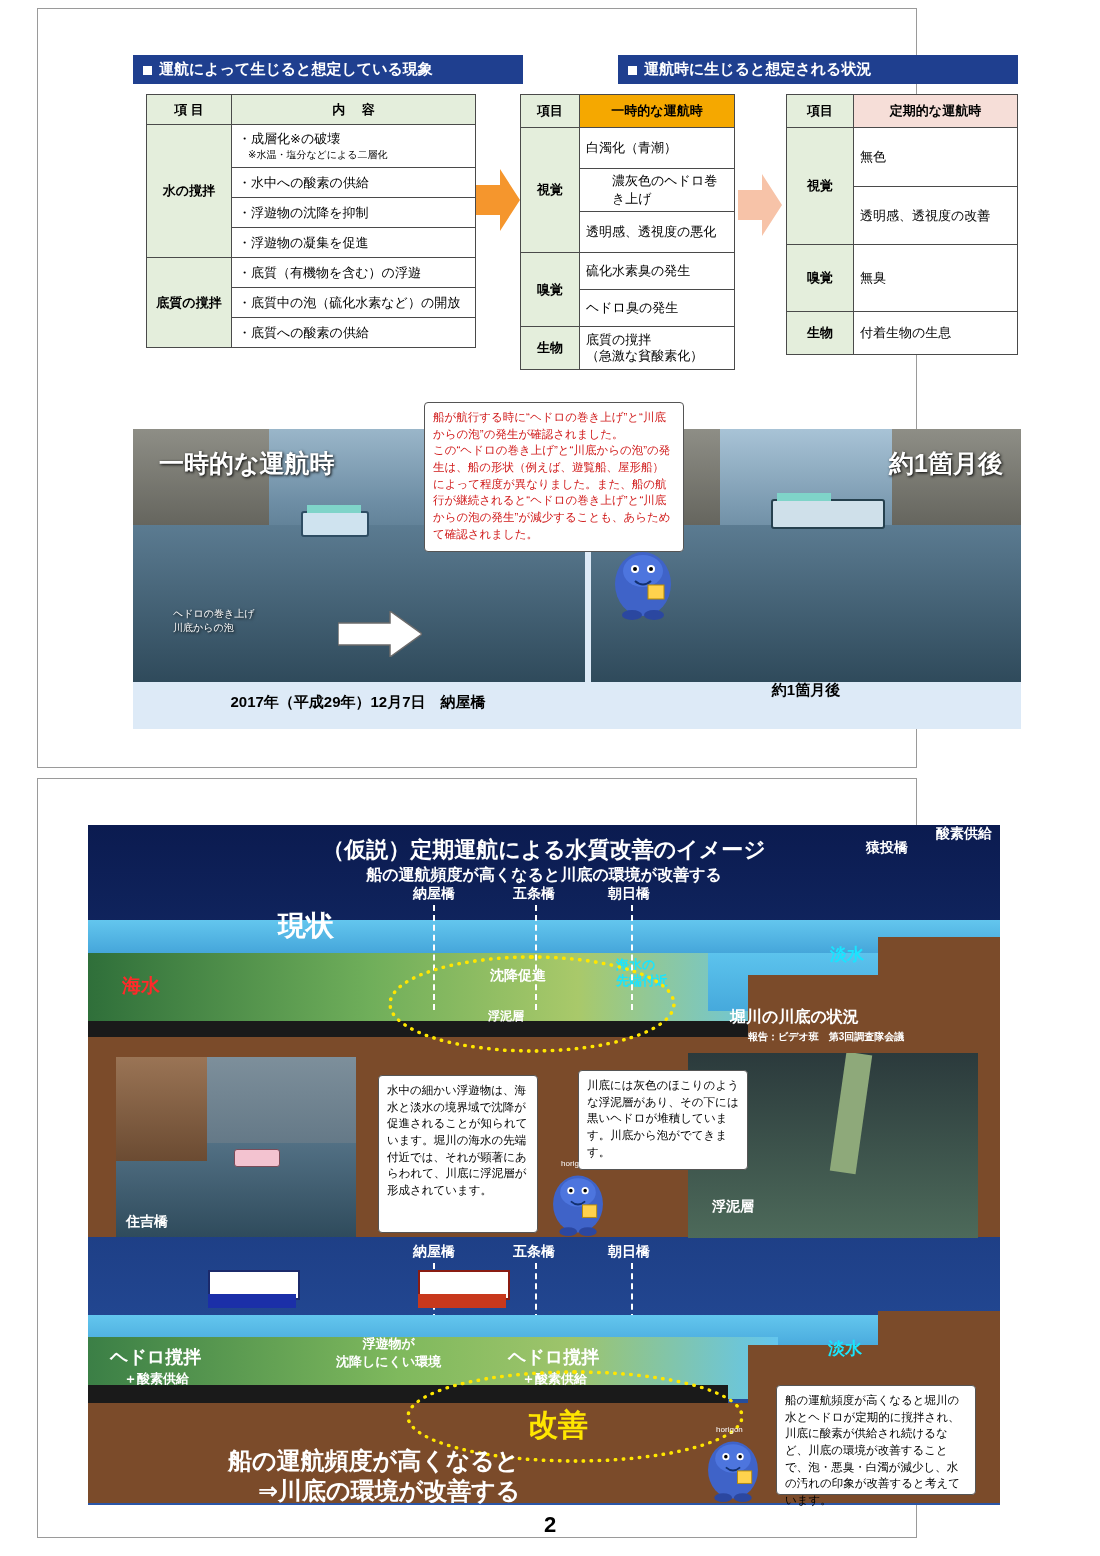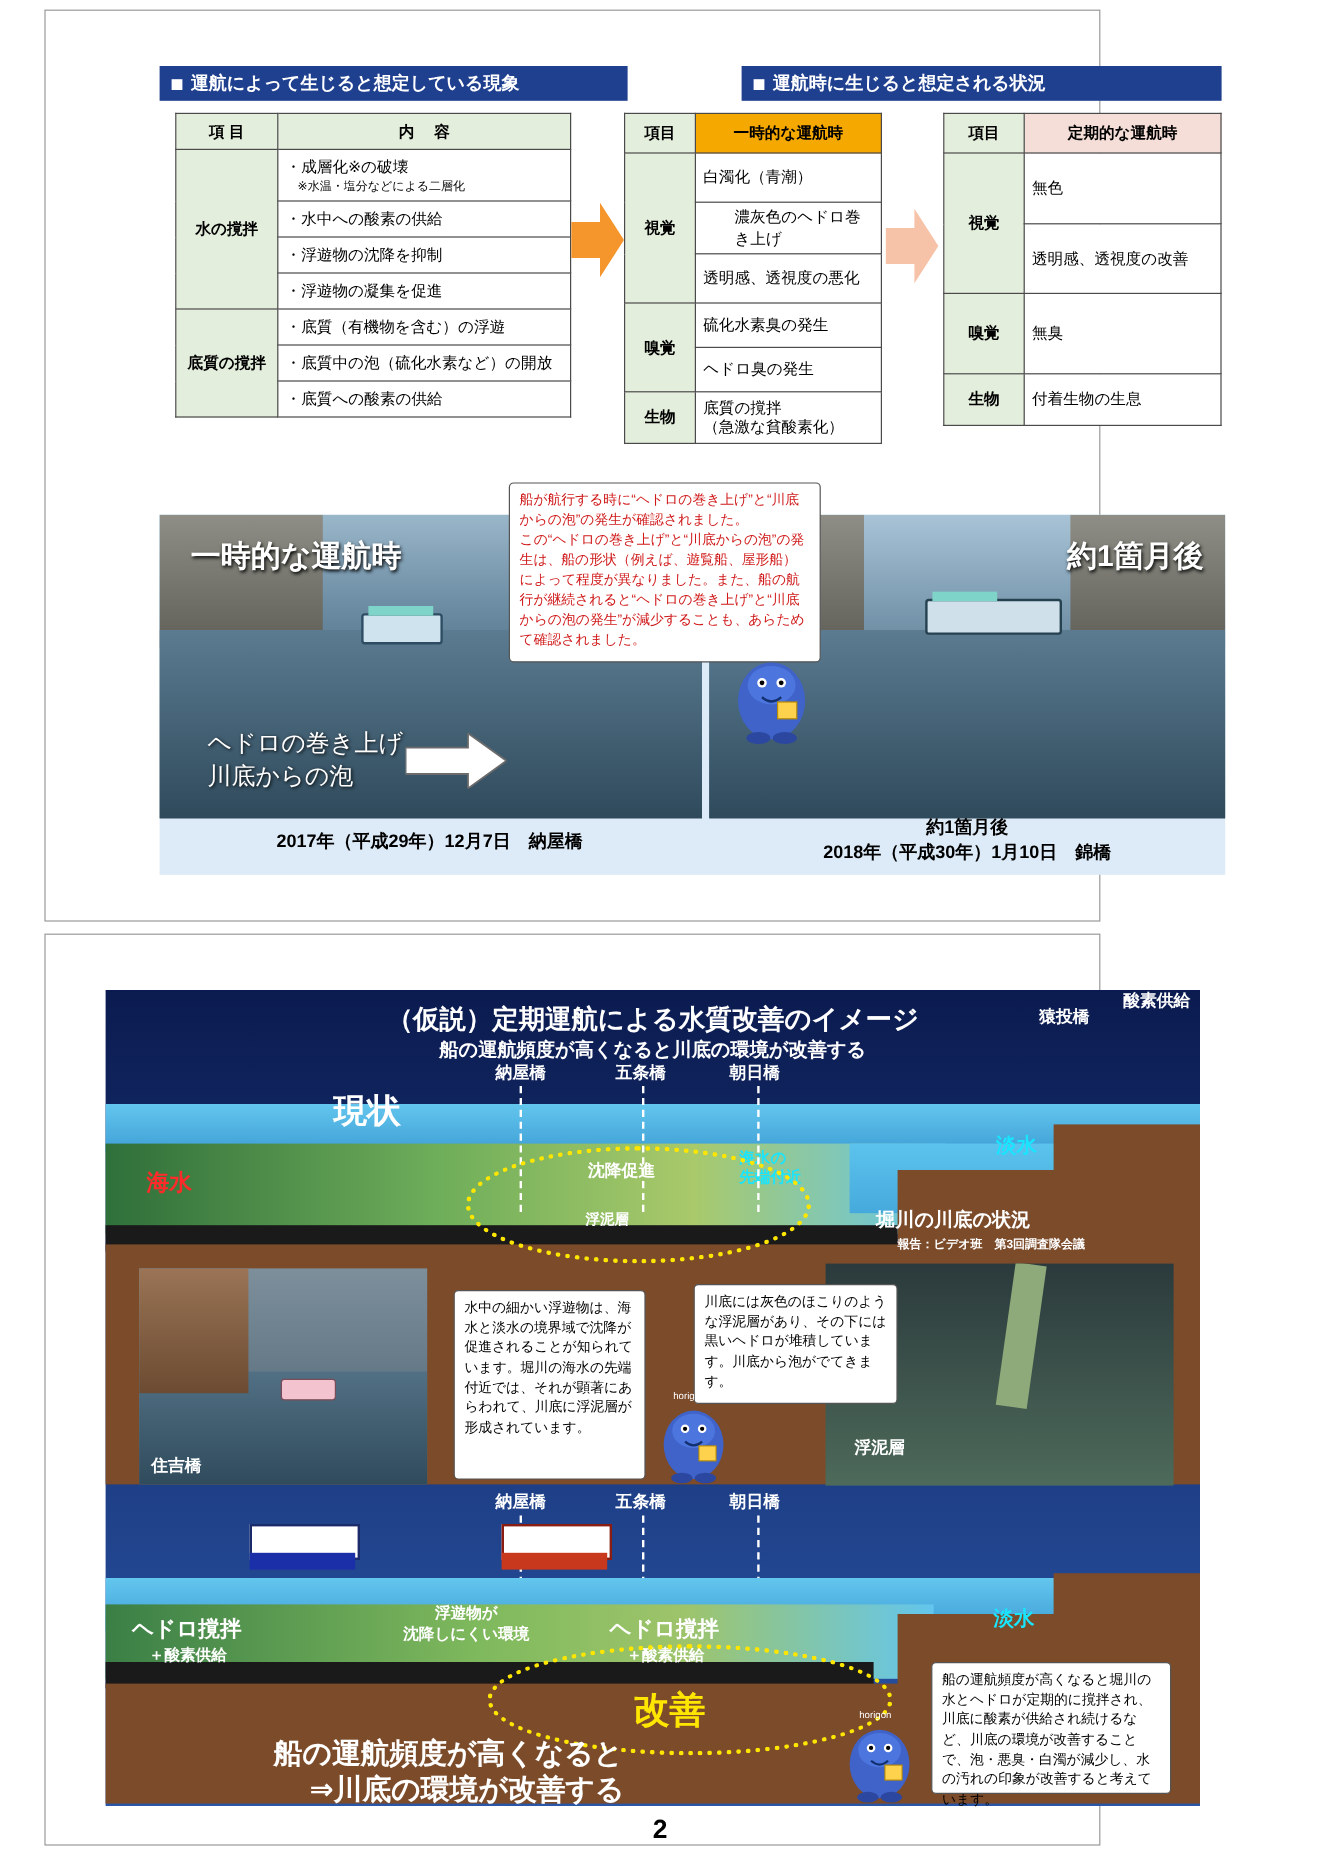--- a/index.html
+++ b/index.html
@@ -43,21 +43,21 @@
   .ph{position:absolute;top:0;height:253px;overflow:hidden;}
   .ph1{left:0;width:452px;background:linear-gradient(#9ab6c9 0%,#6f8fa6 28%,#4e6e84 55%,#3b5566 100%);}
   .ph2{left:458px;width:430px;background:linear-gradient(#a8c3d6 0%,#7c9bb1 30%,#55758c 60%,#3e5a6c 100%);}
   .river{position:absolute;left:0;right:0;bottom:0;height:62%;background:linear-gradient(#5b7b91,#2f4a5b);}
   .wall{position:absolute;top:0;height:44%;width:30%;background:linear-gradient(#8e8e86,#5f5f58);}
   .wallL{left:0;}
   .wallR{right:0;}
   .boat{position:absolute;width:64px;height:22px;background:#cfe3ef;border:2px solid #2e4d63;border-radius:3px;}
   .boat:after{content:"";position:absolute;left:4px;top:-8px;width:54px;height:8px;background:#7fd4c9;}
   .phlabel{position:absolute;color:#fff;font-weight:bold;font-size:25px;text-shadow:1px 1px 3px #000;}
-  .phsub{position:absolute;color:#fff;font-size:20px;line-height:1.35;text-shadow:1px 1px 3px #000;}
+  .phsub{position:absolute;color:#fff;font-size:10px;line-height:1.35;text-shadow:1px 1px 3px #000;}
   .caption{position:absolute;font-size:15px;text-align:center;font-weight:bold;line-height:1.4;}
 
   .callout{position:absolute;background:#fff;border:1px solid #555;border-radius:4px;font-size:11.5px;line-height:1.45;padding:6px 8px;box-sizing:border-box;}
   .callout.red{color:#d01a1a;}
   .mascot{position:absolute;}
 
   .whitearrow{position:absolute;}
 
   
   .s2{position:absolute;left:88px;top:825px;width:912px;height:680px;background:linear-gradient(#0b1b50,#16306f 35%,#1e3f86 60%,#2a56a8 100%);}
@@ -210,21 +210,20 @@
         <div class="wall wallL"></div>
         <div class="wall wallR"></div>
         <div class="river"></div>
         <div class="boat" style="left:180px;top:70px;width:110px;height:26px;background:#cfe0ea;border-color:#26414f;"></div>
         <div class="phlabel" style="right:18px;top:18px;">約1箇月後</div>
       </div>
 
       <div class="caption" style="left:10px;top:262px;width:430px;">2017年（平成29年）12月7日　納屋橋</div>
       <div class="caption" style="left:458px;top:250px;width:430px;">
         <div>約1箇月後</div>
-        <div>2018年（平成30年）1月10日　錦橋</div>
       </div>
 
       <div class="whitearrow" style="left:205px;top:182px;">
         <svg width="84" height="46" viewBox="0 0 84 46">
             <polygon points="0,12 52,12 52,0 84,23 52,46 52,34 0,34" fill="#ffffff" stroke="#6b6b6b" stroke-width="1.5"></polygon>
           </svg>
       </div>
     </div>
 
     <div class="callout red" style="left:386px;top:393px;width:260px;height:150px;">

